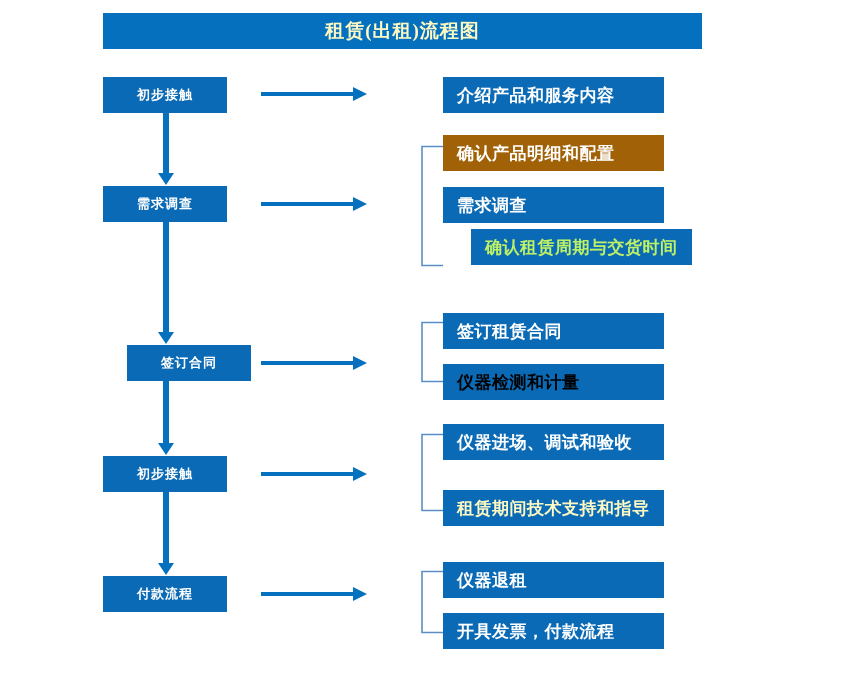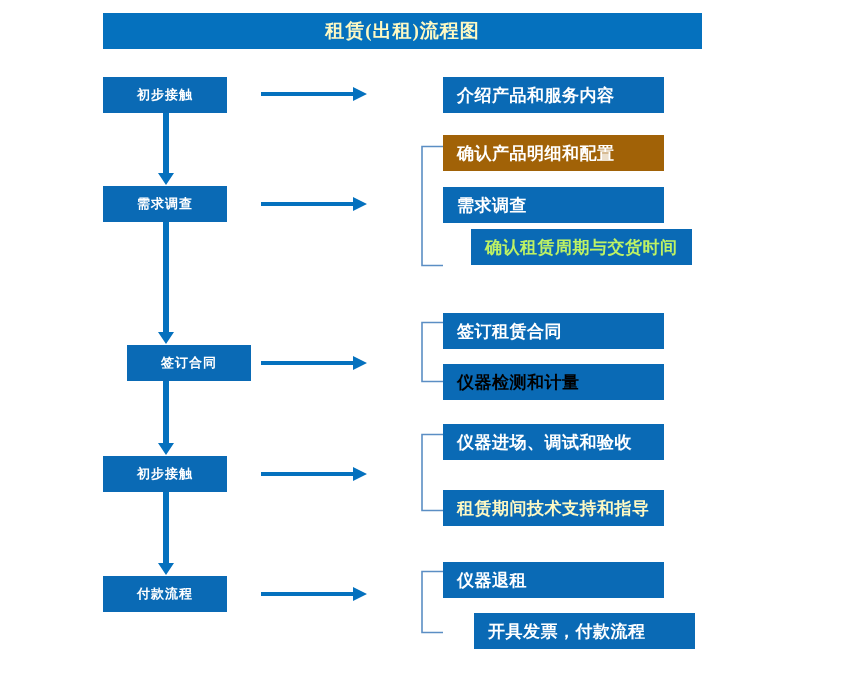--- a/index.html
+++ b/index.html
@@ -95,21 +95,21 @@
   <div id="detail-boxes">
       <div class="detail-box" style="top: 77px; background: rgb(10, 106, 181); color: rgb(255, 255, 255);">介绍产品和服务内容</div>
       <div class="detail-box" style="top: 135px; background: #a16207; color: rgb(255, 255, 255);">确认产品明细和配置</div>
       <div class="detail-box" style="top: 187px; background: rgb(10, 106, 181); color: rgb(255, 255, 255);">需求调查</div>
       <div class="detail-box" style="top: 229px; background: rgb(10, 106, 181); color: #bef264; margin-left: 28px;">确认租赁周期与交货时间</div>
       <div class="detail-box" style="top: 313px; background: rgb(10, 106, 181); color: rgb(255, 255, 255);">签订租赁合同</div>
       <div class="detail-box" style="top: 364px; background: rgb(10, 106, 181); color: #000000;">仪器检测和计量</div>
       <div class="detail-box" style="top: 424px; background: rgb(10, 106, 181); color: rgb(255, 255, 255);">仪器进场、调试和验收</div>
       <div class="detail-box" style="top: 490px; background: rgb(10, 106, 181); color: #fef9c3;">租赁期间技术支持和指导</div>
       <div class="detail-box" style="top: 562px; background: rgb(10, 106, 181); color: rgb(255, 255, 255);">仪器退租</div>
-      <div class="detail-box" style="top: 613px; background: rgb(10, 106, 181); color: rgb(255, 255, 255); margin-left: 31px;">开具发票，付款流程</div>
+      <div class="detail-box" style="top: 613px; background: rgb(10, 106, 181); color: rgb(255, 255, 255);">开具发票，付款流程</div>
     </div>
   <div id="arrows-right">
       <div class="arrow-right" style="top: 85px;">
         <svg width="106" height="18" viewBox="0 0 106 18">
           <path d="M0 7 L92 7 L92 2 L106 9 L92 16 L92 11 L0 11 Z" fill="#0571be"></path>
         </svg>
       </div>
       <div class="arrow-right" style="top: 195px;">
         <svg width="106" height="18" viewBox="0 0 106 18">
           <path d="M0 7 L92 7 L92 2 L106 9 L92 16 L92 11 L0 11 Z" fill="#0571be"></path>

